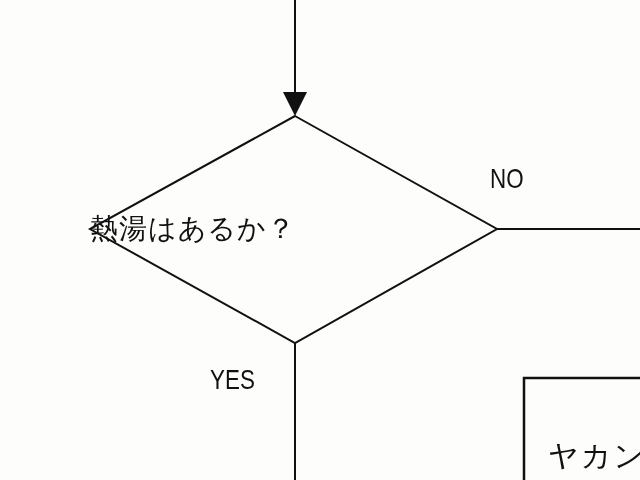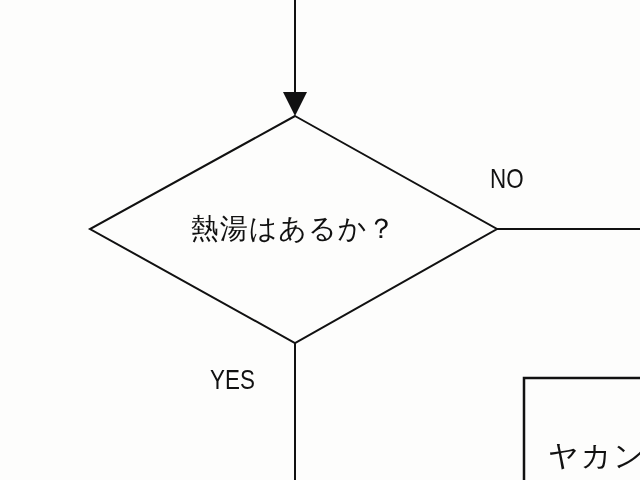--- a/index.html
+++ b/index.html
@@ -1,20 +1,20 @@
 <!DOCTYPE html>
 <html><head>
 <meta charset="utf-8">
 <style>
   html, body { margin:0; padding:0; }
   body { width:640px; height:480px; background:#fdfdfc; overflow:hidden; position:relative;
          font-family:"DejaVu Sans", sans-serif; }
   svg { position:absolute; left:0; top:0; }
   .label { position:absolute; color:#111; }
-  .cond { left:90px; width:407px; top:210px; text-align:center; font-size:28px; letter-spacing:1px; }
+  .cond { left:90px; width:407px; top:210px; font-size:28px; letter-spacing:1px; }
   .no { left:490px; top:163px; font-size:28px; font-family:"Liberation Sans", sans-serif; transform:scaleX(0.8); transform-origin:left; }
   .yes { left:210px; top:364px; font-size:28px; font-family:"Liberation Sans", sans-serif; transform:scaleX(0.8); transform-origin:left; }
   .boxtext { left:548px; top:436px; font-size:30px; white-space:nowrap; letter-spacing:2px; }
 </style>
 </head>
 <body>
 
 <svg width="640" height="480" viewBox="0 0 640 480">
   <line x1="295" y1="0" x2="295" y2="94" stroke="#111" stroke-width="2"></line>
   <polygon points="283,92 307,92 295,116" fill="#111"></polygon>

